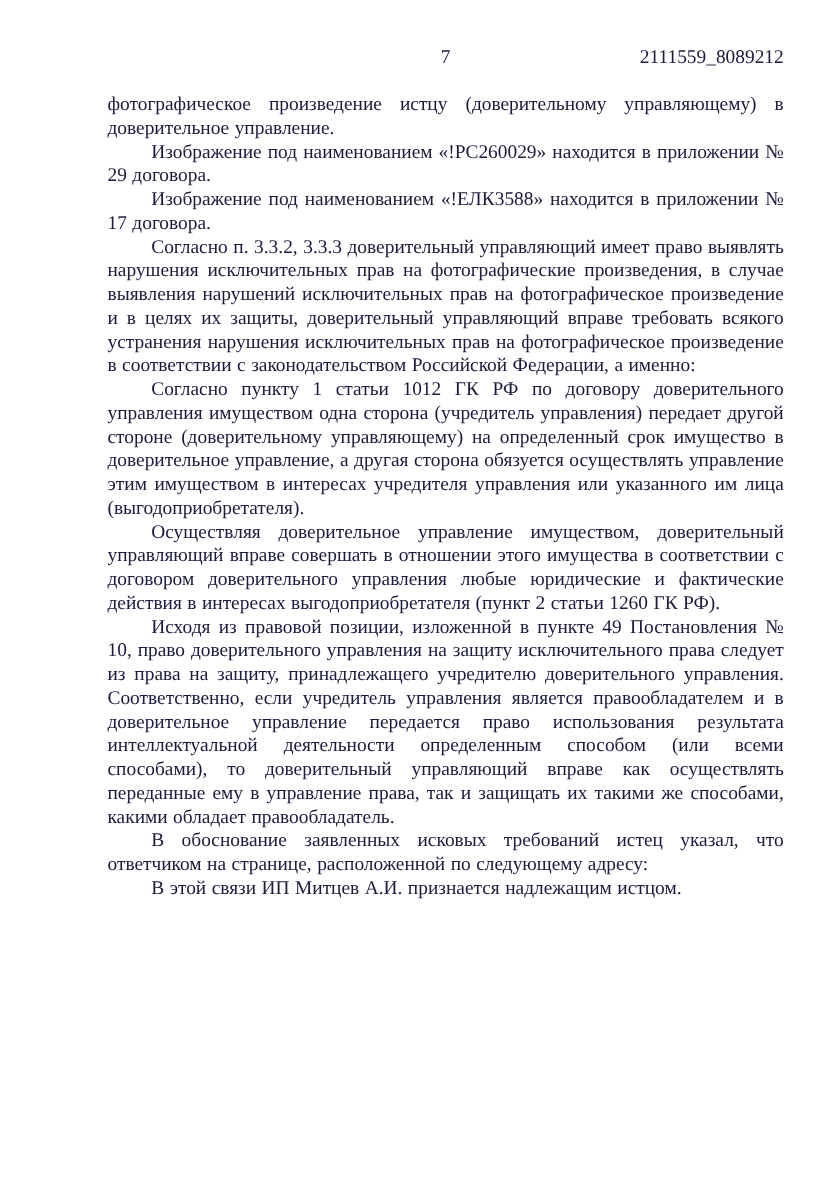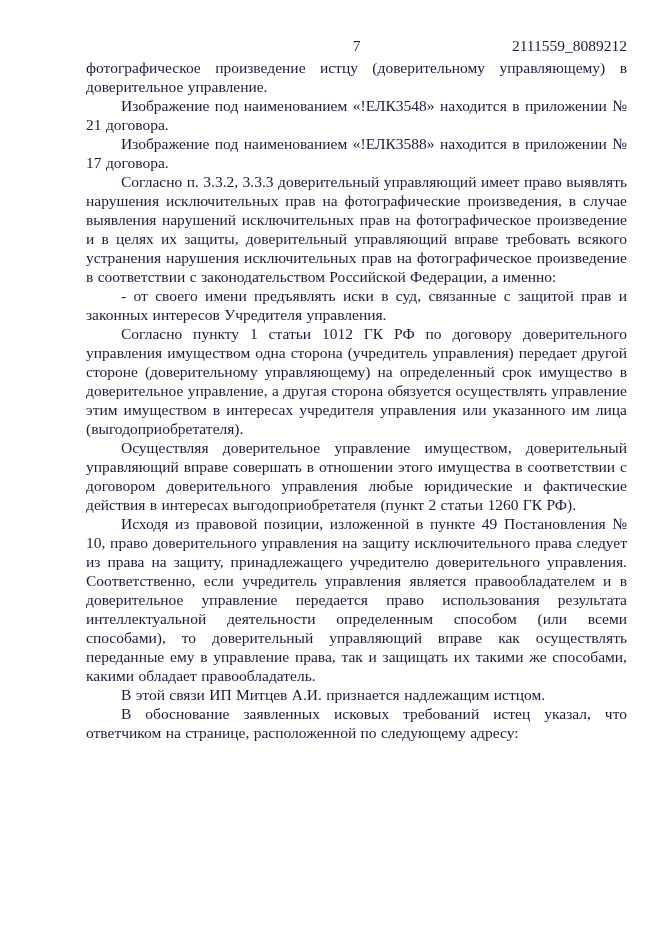--- a/index.html
+++ b/index.html
@@ -33,21 +33,21 @@
     text-align: center;
   }
   .document-id {
     position: absolute;
     top: 36px;
     right: 0;
     text-align: left;
     white-space: nowrap;
   }
   .body-text {
-    margin-top: 2px;
+    margin-top: 18px;
   }
   p.para {
     margin: 0;
     font-size: 15.5px;
     line-height: 19px;
     text-align: justify;
     text-justify: inter-word;
     word-spacing: 0.5px;
   }
   p.para.indent {
@@ -60,25 +60,24 @@
 <div class="page">
   <div class="content">
 
     <div class="page-header">
       <span class="page-number">7</span>
       <span class="document-id">2111559_8089212</span>
     </div>
 
     <div class="body-text">
       <p class="para">фотографическое произведение истцу (доверительному управляющему) в доверительное управление.</p>
-      <p class="para indent">Изображение под наименованием «!ЕЛК3548» находится в приложении № 21 договора.</p>
+      <p class="para indent">Изображение под наименованием «!PC260029» находится в приложении № 29 договора.</p>
       <p class="para indent">Изображение под наименованием «!ЕЛК3588» находится в приложении № 17 договора.</p>
       <p class="para indent">Согласно п. 3.3.2, 3.3.3 доверительный управляющий имеет право выявлять нарушения исключительных прав на фотографические произведения, в случае выявления нарушений исключительных прав на фотографическое произведение и в целях их защиты, доверительный управляющий вправе требовать всякого устранения нарушения исключительных прав на фотографическое произведение в соответствии с законодательством Российской Федерации, а именно:</p>
-      <p class="para indent">- от своего имени предъявлять иски в суд, связанные с защитой прав и законных интересов Учредителя управления.</p>
       <p class="para indent">Согласно пункту 1 статьи 1012 ГК РФ по договору доверительного управления имуществом одна сторона (учредитель управления) передает другой стороне (доверительному управляющему) на определенный срок имущество в доверительное управление, а другая сторона обязуется осуществлять управление этим имуществом в интересах учредителя управления или указанного им лица (выгодоприобретателя).</p>
       <p class="para indent">Осуществляя доверительное управление имуществом, доверительный управляющий вправе совершать в отношении этого имущества в соответствии с договором доверительного управления любые юридические и фактические действия в интересах выгодоприобретателя (пункт 2 статьи 1260 ГК РФ).</p>
       <p class="para indent">Исходя из правовой позиции, изложенной в пункте 49 Постановления № 10, право доверительного управления на защиту исключительного права следует из права на защиту, принадлежащего учредителю доверительного управления. Соответственно, если учредитель управления является правообладателем и в доверительное управление передается право использования результата интеллектуальной деятельности определенным способом (или всеми способами), то доверительный управляющий вправе как осуществлять переданные ему в управление права, так и защищать их такими же способами, какими обладает правообладатель.</p>
+      <p class="para indent">В обоснование заявленных исковых требований истец указал, что ответчиком на странице, расположенной по следующему адресу:</p>
       <p class="para indent">В этой связи ИП Митцев А.И. признается надлежащим истцом.</p>
-      <p class="para indent">В обоснование заявленных исковых требований истец указал, что ответчиком на странице, расположенной по следующему адресу:</p>
     </div>
 
   </div>
 </div>
 
 </body></html>

